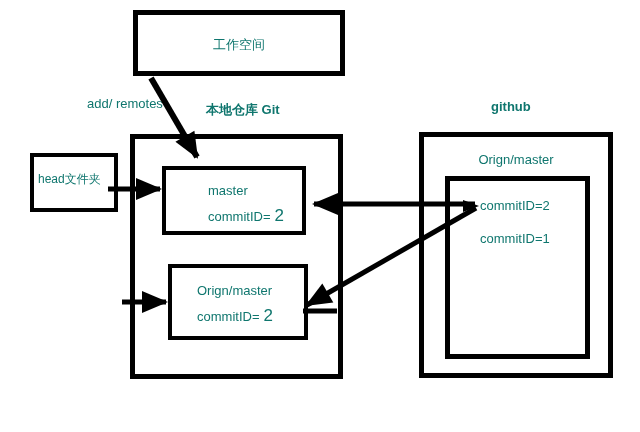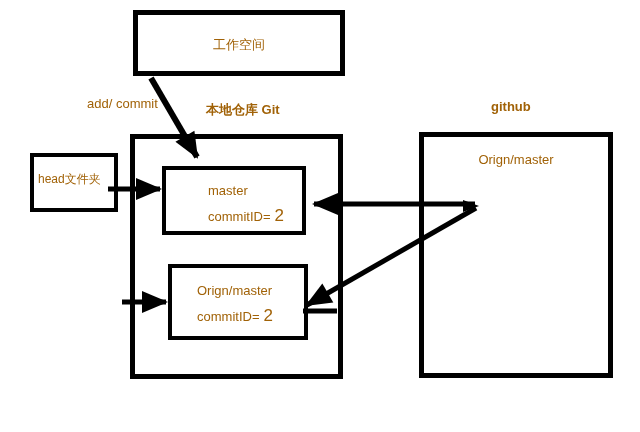--- a/index.html
+++ b/index.html
@@ -2,21 +2,21 @@
 <html><head>
 <meta charset="utf-8">
 <style>
   html, body { margin: 0; padding: 0; background: #ffffff; }
   #stage {
     position: relative;
     width: 640px;
     height: 432px;
     background: #ffffff;
     font-family: "Liberation Sans", "DejaVu Sans", sans-serif;
-    color: #a16207;
+    color: #0f766e;
     overflow: hidden;
   }
   .box {
     position: absolute;
     box-sizing: border-box;
     background: #ffffff;
   }
   .b5 { border: 5px solid #000; }
   .b4 { border: 4px solid #000; }
   .lbl {
@@ -56,21 +56,21 @@
 </style>
 </head>
 <body>
 
 <div id="stage">
 
   <div class="box b5" id="workspace">
     <span>工作空间</span>
   </div>
 
-  <div class="lbl" id="lbl-add-commit">add/ commit</div>
+  <div class="lbl" id="lbl-add-commit">add/ remotes</div>
   <div class="lbl" id="lbl-local-title">本地仓库 Git</div>
   <div class="lbl" id="lbl-github-title">github</div>
 
   <div class="box b4" id="head-box">
     <span>head文件夹</span>
   </div>
 
   <div class="box b5" id="local-outer"></div>
 
   <div class="box b4" id="master-box">
@@ -79,20 +79,24 @@
   </div>
 
   <div class="box b4" id="local-origin-box">
     <div>Orign/master</div>
     <div class="commit-line"><span>commitID=</span><span class="big-num">2</span></div>
   </div>
 
   <div class="box b5" id="github-outer">
     <span>Orign/master</span>
   </div>
+  <div class="box b5" id="github-inner">
+    <div>commitID=2</div>
+    <div class="row2">commitID=1</div>
+  </div>
 
   <svg id="arrows" viewBox="0 0 640 432" xmlns="http://www.w3.org/2000/svg">
     <defs>
       <marker id="ah" viewBox="0 0 30 26" markerWidth="30" markerHeight="26" refX="26" refY="13" orient="auto" markerUnits="userSpaceOnUse">
         <path d="M2,2 L28,13 L2,24 Z" fill="#000"></path>
       </marker>
     </defs>
     <path class="ln" d="M151,78 L197,157" stroke-width="6" marker-end="url(#ah)"></path>
     <path class="ln" d="M108,189 L160,189" stroke-width="5" marker-end="url(#ah)"></path>
     <path class="ln" d="M122,302 L166,302" stroke-width="5" marker-end="url(#ah)"></path>

